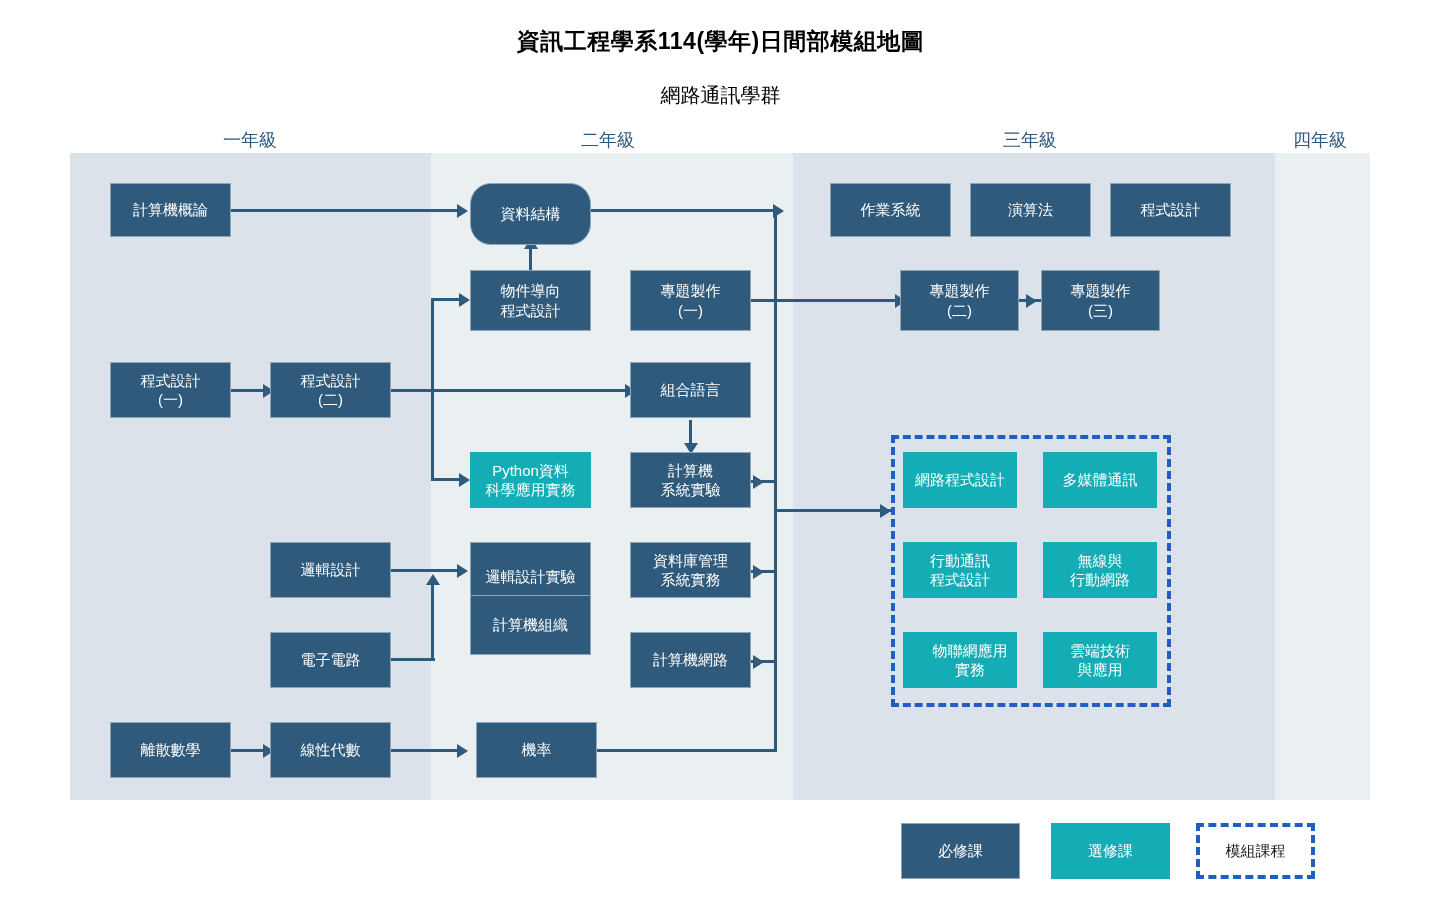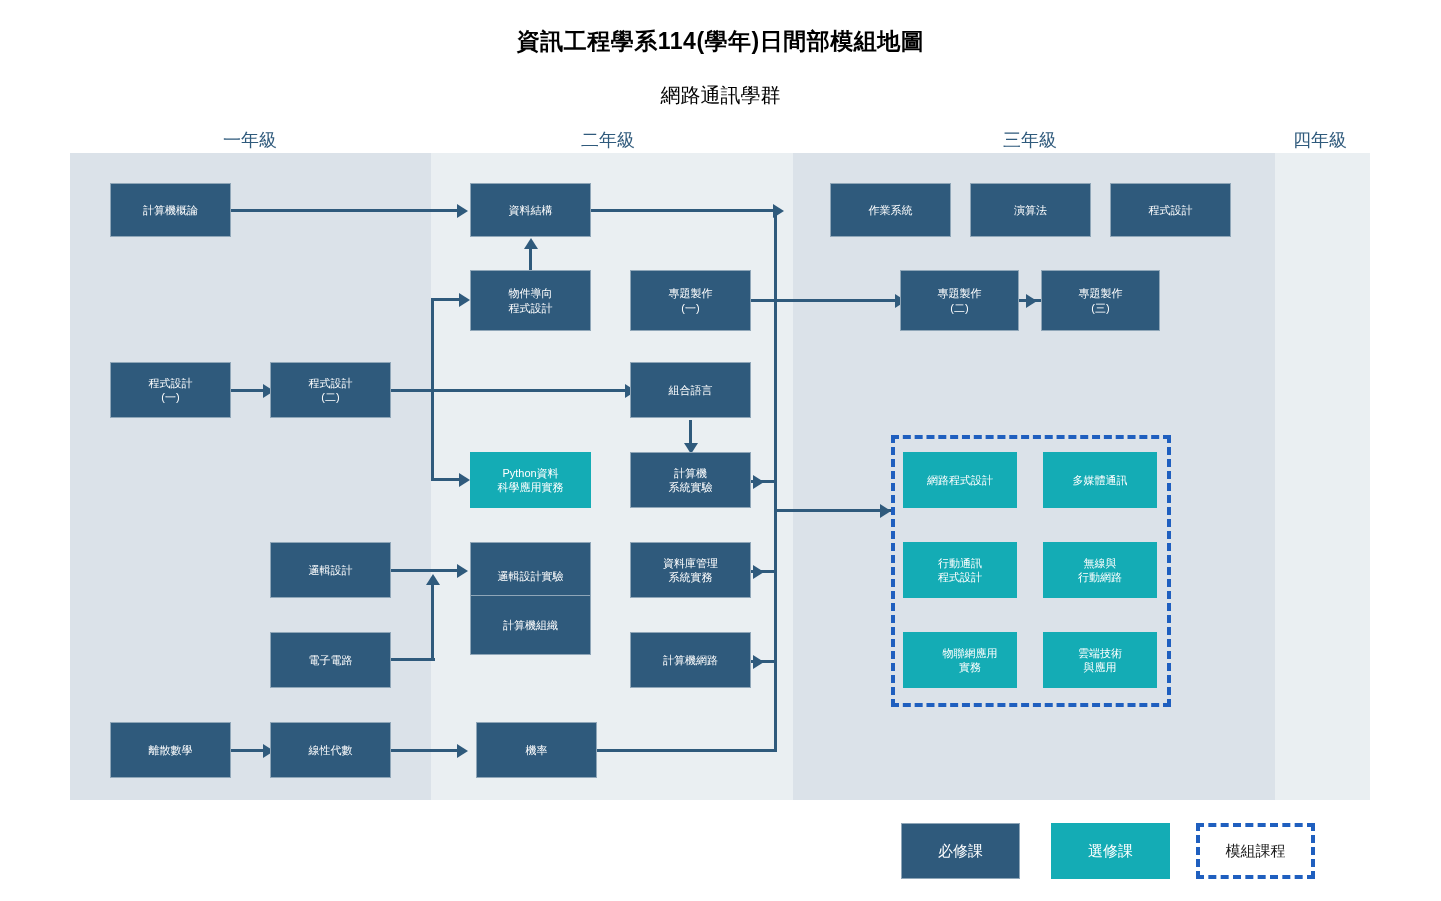--- a/index.html
+++ b/index.html
@@ -35,21 +35,21 @@
   .year-label.l1{left:170px;width:160px;}
   .year-label.l2{left:528px;width:160px;}
   .year-label.l3{left:950px;width:160px;}
   .year-label.l4{left:1240px;width:160px;}
 
   
   .box{
     position:absolute;box-sizing:border-box;
     display:flex;align-items:center;justify-content:center;
     text-align:center;line-height:1.28;
-    font-size:11px;color:#ffffff;
+    font-size:15px;color:#ffffff;
     border:1px solid #8fa6b8;
     white-space:pre-line;
   }
   .box.required{background:#2f5a7c;}
   .box.elective{background:#14acb5;border-color:#14acb5;}
 
   
   .module-group{
     position:absolute;left:891px;top:435px;width:280px;height:272px;
     border:4px dashed #1f5fbf;box-sizing:border-box;background:transparent;
@@ -152,21 +152,21 @@
 
   <div class="ln h" style="left:231px;top:749px;width:36px;"></div>
   <div class="arrow right" style="left:263px;top:744px;"></div>
 
   <div class="ln h" style="left:391px;top:749px;width:72px;"></div>
   <div class="arrow right" style="left:457px;top:744px;"></div>
 
   <div class="module-group"></div>
 
   <div class="box required" style="left:110px;top:183px;width:121px;height:54px;">計算機概論</div>
-  <div class="box required" style="left:470px;top:183px;width:121px;height:54px;">資料結構</div>
+  <div class="box required" style="left:470px;top:183px;width:121px;height:62px;border-radius:21px;">資料結構</div>
   <div class="box required" style="left:830px;top:183px;width:121px;height:54px;">作業系統</div>
   <div class="box required" style="left:970px;top:183px;width:121px;height:54px;">演算法</div>
   <div class="box required" style="left:1110px;top:183px;width:121px;height:54px;">程式設計</div>
 
   <div class="box required" style="left:470px;top:270px;width:121px;height:61px;">物件導向
 程式設計</div>
   <div class="box required" style="left:630px;top:270px;width:121px;height:61px;">專題製作
 (一)</div>
   <div class="box required" style="left:900px;top:270px;width:119px;height:61px;">專題製作
 (二)</div>

